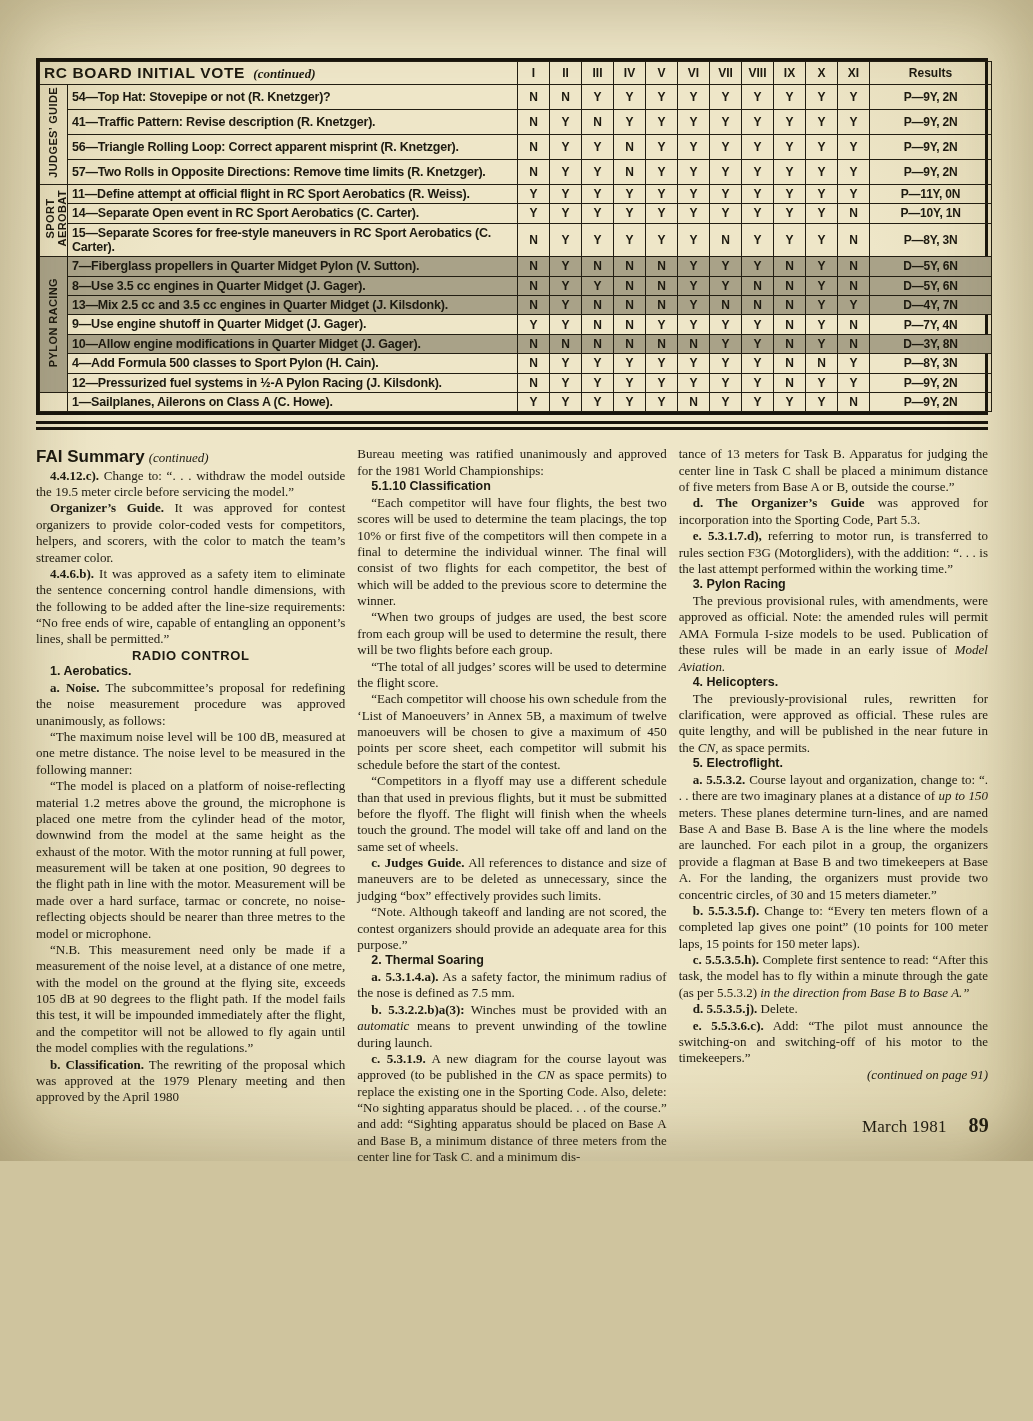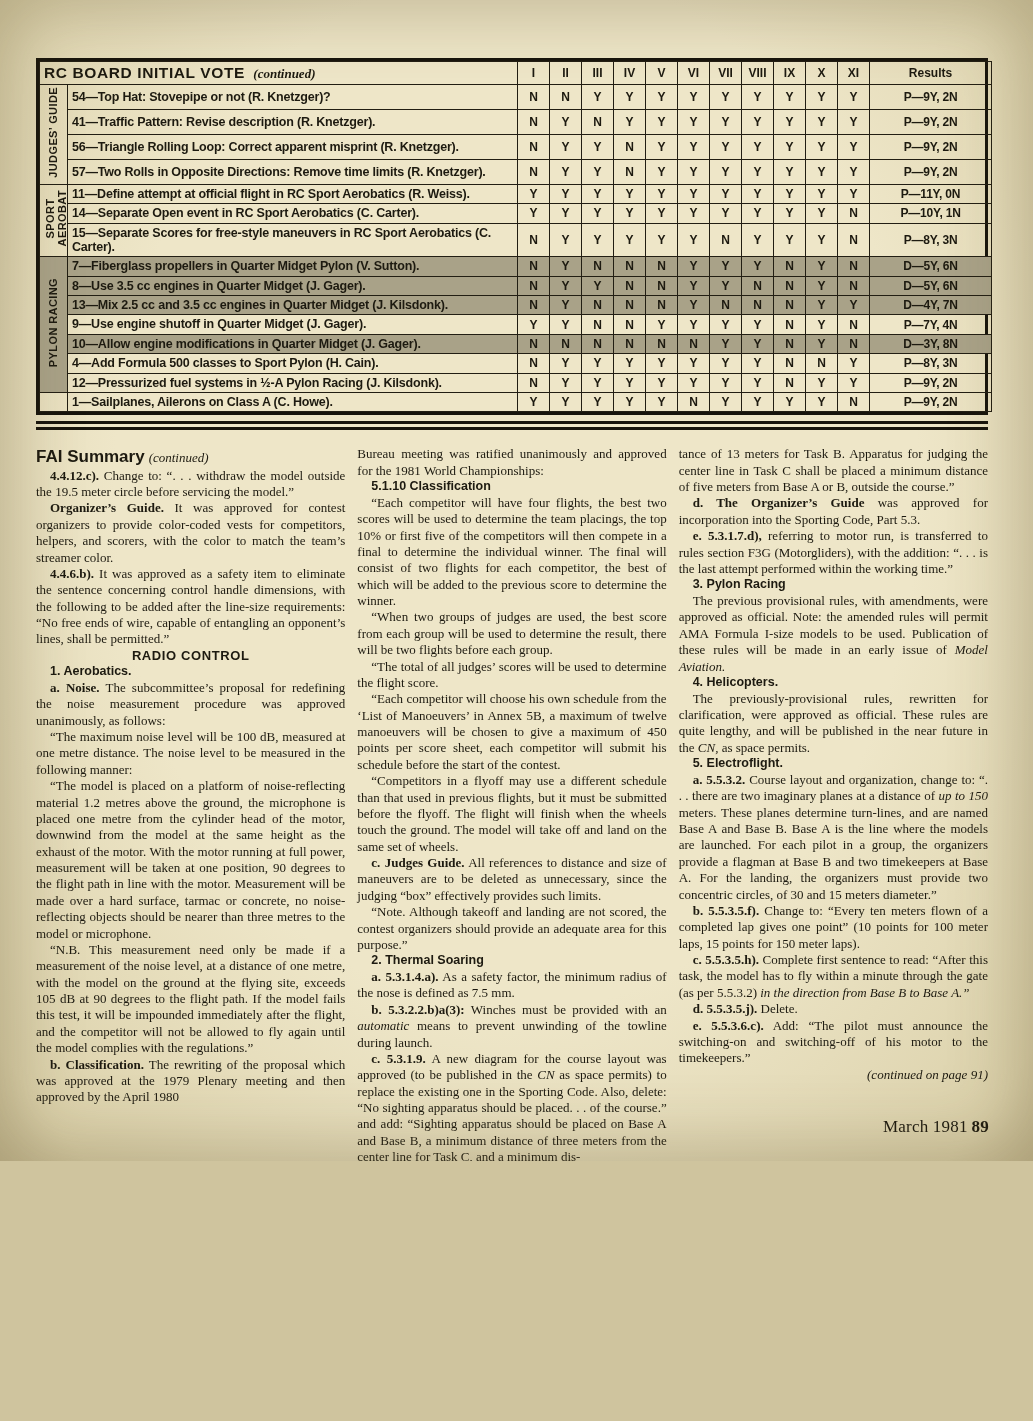--- a/index.html
+++ b/index.html
@@ -69,21 +69,21 @@
   .p-sub{margin:7px 0 2px;text-indent:14px;font-family:"Liberation Sans",sans-serif;font-weight:700;font-size:12.5px;text-align:left;}
   .p-right-italic{margin-top:6px;text-align:right;font-style:italic;}
   .f-b{font-weight:700;}
   .f-i{font-style:italic;}
 
   
   .footer{
     position:absolute;right:44px;bottom:24px;
     font-size:17px;letter-spacing:.2px;
   }
-  .footer .pagenum{font-weight:700;font-size:17px;margin-left:4px;}
+  .footer .pagenum{font-weight:700;font-size:20px;margin-left:22px;}
 </style>
 </head>
 <body>
 
 <div class="page">
   <div class="content">
 
     <div class="tbl-wrap">
       <table class="vote">
         <colgroup>

